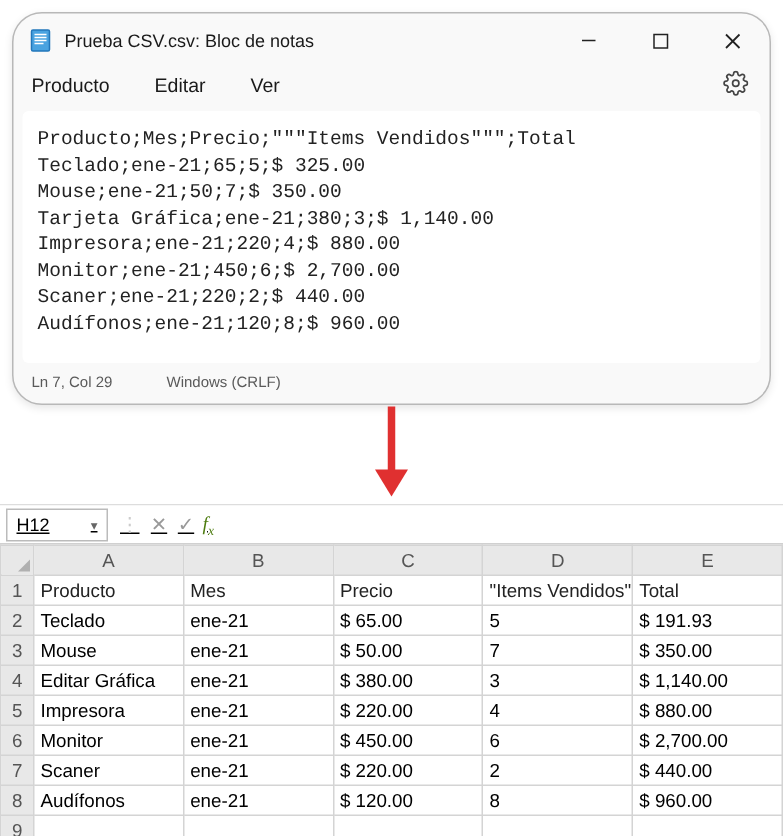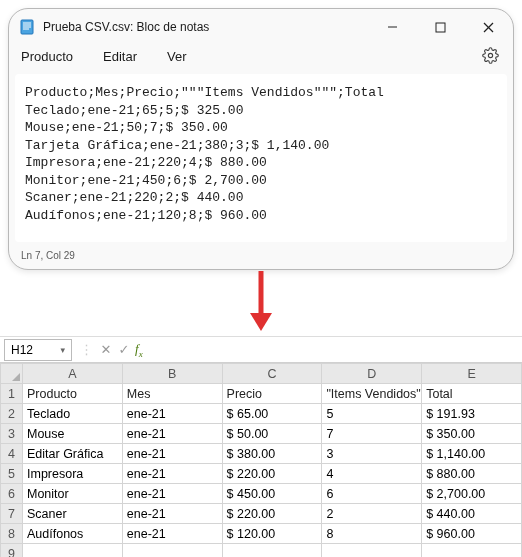--- a/index.html
+++ b/index.html
@@ -21,21 +21,21 @@
   .sb1 { width: 90px; }
   .sb2 { width: 100px; }
   .sb3 { width: 150px; }
   .sb4 { flex:1; text-align:left; padding-left:10px;}
   
   
   .arrow-wrap { height: 70px; display:flex; align-items:center; justify-content:center; margin-top:-4px;}
   
   
   .excel { border-top: 1px solid #ddd; }
-  .fbar { display:flex; align-items:center; height:26px; border-bottom:1px solid #d0d0d0; background:#fff;}
+  .fbar { display:flex; align-items:center; height:26px; border-bottom:1px solid #d0d0d0; background:#fff;text-decoration:underline;}
   .namebox { width:68px; height:22px; margin:0 4px; border:1px solid #bbb; display:flex; align-items:center; padding:0 6px; font-size:12px; background:#fff; }
   .namebox .chev { margin-left:auto; color:#666; font-size:9px;}
   .fx-sep { color:#ccc; padding:0 4px; }
   .fx-btn { width:18px; color:#999; text-align:center; font-size:13px;}
   .fx-lbl { font-style:italic; font-family:"Times New Roman",serif; font-size:13px; color:#4d7c0f; padding:0 6px 0 2px;}
   .fx-input { flex:1; height:22px; }
   
   .grid { border-collapse: collapse; table-layout: fixed; width:100%; }
   .grid td, .grid th { border:1px solid #d4d4d4; height:20px; font-size:12.5px; padding:0 4px; overflow:hidden; white-space:nowrap; text-overflow:clip; }
   .corner { width:22px; background:#e8e8e8; border:1px solid #ccc; position:relative;}
@@ -94,20 +94,21 @@
   <div class="content" id="np-content">Producto;Mes;Precio;"""Items Vendidos""";Total
 Teclado;ene-21;65;5;$ 325.00
 Mouse;ene-21;50;7;$ 350.00
 Tarjeta Gráfica;ene-21;380;3;$ 1,140.00
 Impresora;ene-21;220;4;$ 880.00
 Monitor;ene-21;450;6;$ 2,700.00
 Scaner;ene-21;220;2;$ 440.00
 Audífonos;ene-21;120;8;$ 960.00</div>
   <div class="statusbar">
     <span class="sb-cell sb1">Ln 7, Col 29</span>
+    <span class="sb-cell sb3">Windows (CRLF)</span>
   </div>
 </div>
 
 <div class="arrow-wrap">
   <svg width="30" height="64">
       <line x1="15" y1="2" x2="15" y2="48" stroke="#e03030" stroke-width="5"></line>
       <polygon points="15,62 4,44 26,44" fill="#e03030"></polygon>
     </svg>
 </div>
 

